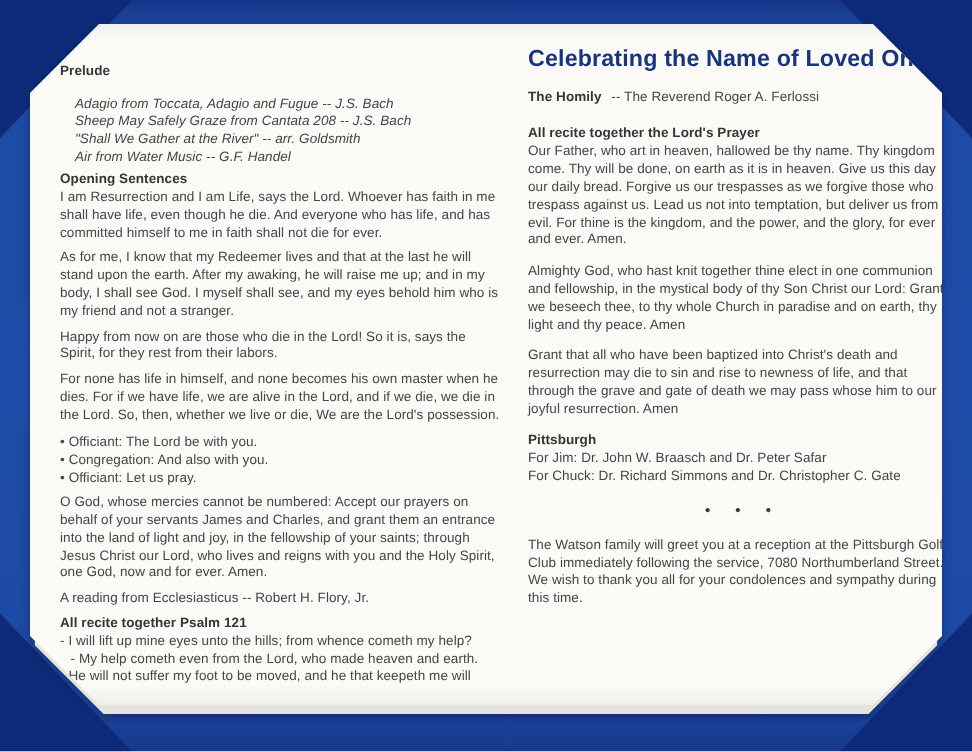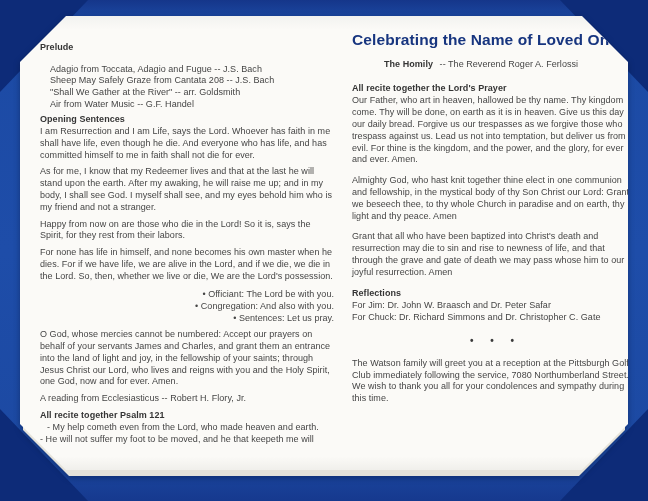--- a/index.html
+++ b/index.html
@@ -57,37 +57,37 @@
   .col-left  { left: 20px;  top: 26px; width: 294px; }
   .col-right { left: 332px; top: 18px; width: 282px; }
 
   .h {
     font-weight: bold;
     color: #353535;
   }
   .mb-blk { margin-bottom: 5px; }
   .mb-head { margin-bottom: 10px; }
 
-  .prelude-list { padding-left: 10px; line-height: 10.6px; }
+  .prelude-list { padding-left: 10px; line-height: 10.6px; font-style: italic; }
   .prelude-list div { margin-bottom: 1px; }
 
-  .responses div { line-height: 12.2px; text-align: right; }
+  .responses div { line-height: 12.2px; }
 
   .psalm-lines .indent { padding-left: 7px; }
 
   .program-title {
     font-size: 15.5px;
     font-weight: bold;
     color: #17357f;
     letter-spacing: 0.1px;
     margin-bottom: 13px;
     white-space: nowrap;
   }
   .homily-line { margin-bottom: 12px; }
-  .homily-line .h { margin-right: 4px; margin-left: 32px; }
+  .homily-line .h { margin-right: 4px; }
 
   .rt-block { margin-bottom: 9px; }
   .rt-head { margin-bottom: 1px; }
 
   .dots {
     text-align: center;
     font-weight: bold;
     color: #3a3a3a;
     letter-spacing: 2px;
     word-spacing: 10px;
@@ -121,49 +121,50 @@
 
         <div class="h">Opening Sentences</div>
         <div class="mb-blk">I am Resurrection and I am Life, says the Lord. Whoever has faith in me shall have life, even though he die. And everyone who has life, and has committed himself to me in faith shall not die for ever.</div>
         <div class="mb-blk">As for me, I know that my Redeemer lives and that at the last he will stand upon the earth. After my awaking, he will raise me up; and in my body, I shall see God. I myself shall see, and my eyes behold him who is my friend and not a stranger.</div>
         <div class="mb-blk">Happy from now on are those who die in the Lord! So it is, says the Spirit, for they rest from their labors.</div>
         <div class="mb-blk">For none has life in himself, and none becomes his own master when he dies. For if we have life, we are alive in the Lord, and if we die, we die in the Lord. So, then, whether we live or die, We are the Lord's possession.</div>
 
         <div class="responses mb-blk">
           <div>• Officiant: The Lord be with you.</div>
           <div>• Congregation: And also with you.</div>
-          <div>• Sentences: Let us pray.</div>
+          <div>• Officiant: Let us pray.</div>
         </div>
 
         <div class="mb-blk">O God, whose mercies cannot be numbered: Accept our prayers on behalf of your servants James and Charles, and grant them an entrance into the land of light and joy, in the fellowship of your saints; through Jesus Christ our Lord, who lives and reigns with you and the Holy Spirit, one God, now and for ever. Amen.</div>
         <div class="mb-blk">A reading from Ecclesiasticus -- Robert H. Flory, Jr.</div>
 
         <div class="h">All recite together Psalm 121</div>
         <div class="psalm-lines">
+          <div>- I will lift up mine eyes unto the hills; from whence cometh my help?</div>
           <div class="indent">- My help cometh even from the Lord, who made heaven and earth.</div>
           <div>- He will not suffer my foot to be moved, and he that keepeth me will</div>
         </div>
       </div>
 
       <div class="col col-right">
         <div class="program-title">Celebrating the Name of Loved One</div>
 
         <div class="homily-line">
           <span class="h">The Homily</span>
           <span>-- The Reverend Roger A. Ferlossi</span>
         </div>
 
         <div class="h rt-head">All recite together the Lord's Prayer</div>
         <div class="rt-block">Our Father, who art in heaven, hallowed be thy name. Thy kingdom come. Thy will be done, on earth as it is in heaven. Give us this day our daily bread. Forgive us our trespasses as we forgive those who trespass against us. Lead us not into temptation, but deliver us from evil. For thine is the kingdom, and the power, and the glory, for ever and ever. Amen.</div>
 
 
         <div class="rt-block">Almighty God, who hast knit together thine elect in one communion and fellowship, in the mystical body of thy Son Christ our Lord: Grant, we beseech thee, to thy whole Church in paradise and on earth, thy light and thy peace. Amen</div>
         <div class="rt-block">Grant that all who have been baptized into Christ's death and resurrection may die to sin and rise to newness of life, and that through the grave and gate of death we may pass whose him to our joyful resurrection. Amen</div>
 
-        <div class="h rt-head">Reflections</div>
+        <div class="h rt-head">Pittsburgh</div>
         <div>For Jim: Dr. John W. Braasch and Dr. Peter Safar</div>
         <div class="rt-block">For Chuck: Dr. Richard Simmons and Dr. Christopher C. Gate</div>
 
         <div class="dots">• • •</div>
 
         <div>The Watson family will greet you at a reception at the Pittsburgh Golf Club immediately following the service, 7080 Northumberland Street. We wish to thank you all for your condolences and sympathy during this time.</div>
       </div>
 
     </div>
   </div>

